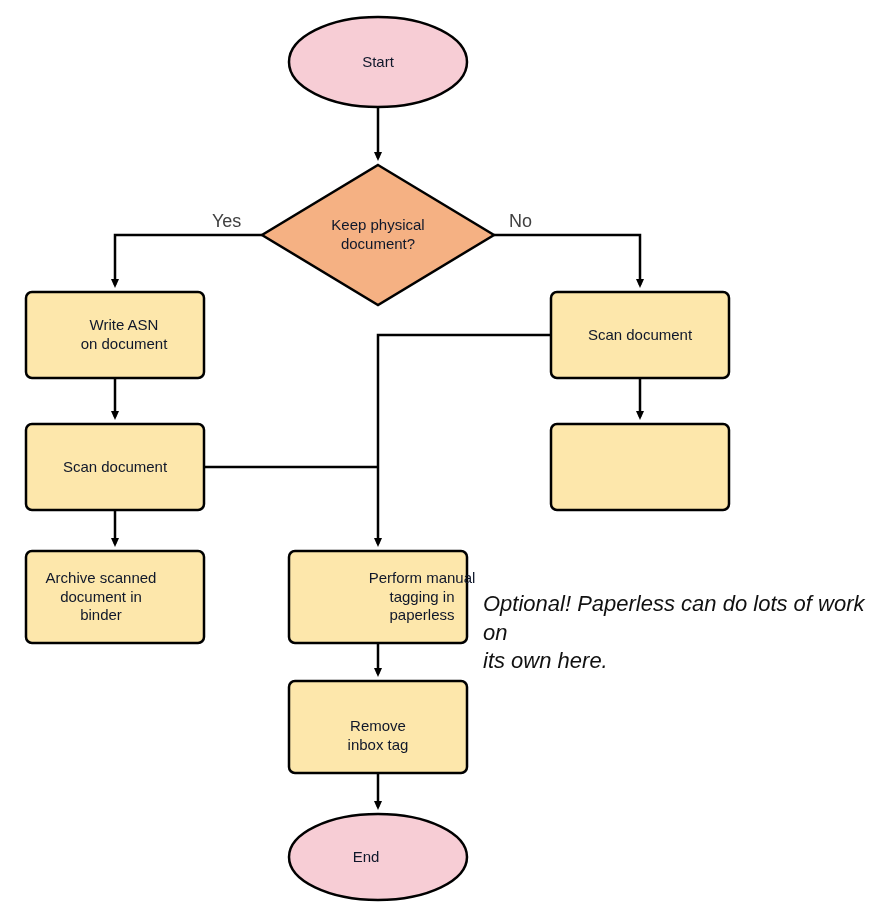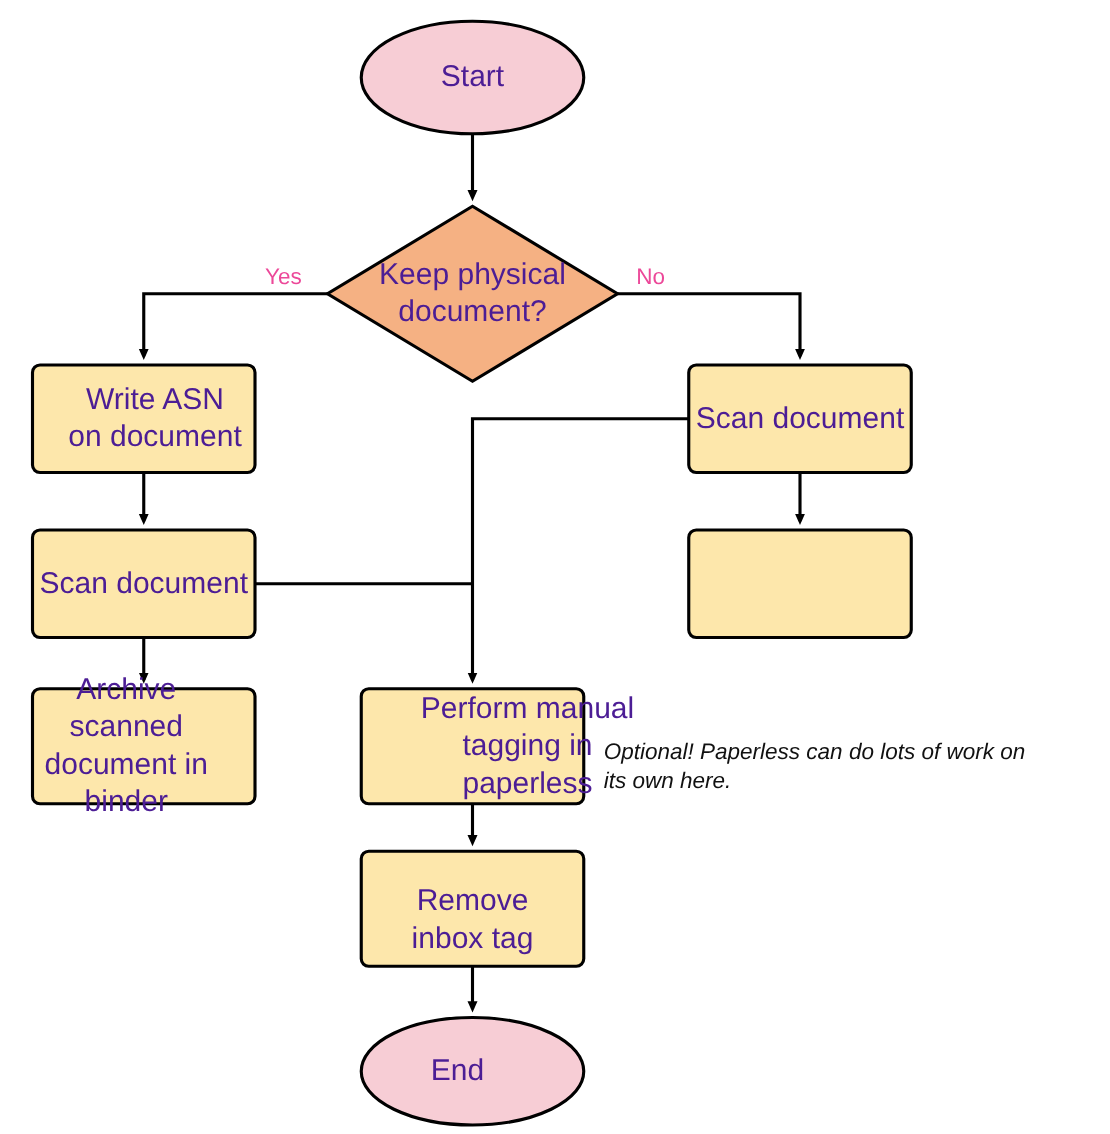--- a/index.html
+++ b/index.html
@@ -21,34 +21,34 @@
     position: absolute;
     left: 0;
     top: 0;
   }
   .node-label {
     position: absolute;
     display: flex;
     align-items: center;
     justify-content: center;
     text-align: center;
-    font-size: 24px;
-    color: #4c1d95;
+    font-size: 15px;
+    color: #0f172a;
     line-height: 1.25;
     pointer-events: none;
     white-space: pre-line;
   }
   .edge-label {
     position: absolute;
     font-size: 18px;
-    color: #ec4899;
+    color: #404040;
   }
   .note-label {
     position: absolute;
-    font-size: 18px;
+    font-size: 22px;
     font-style: italic;
     color: #111111;
     line-height: 1.3;
     white-space: pre-line;
   }
 </style>
 </head>
 <body>
 
 <div id="canvas">

